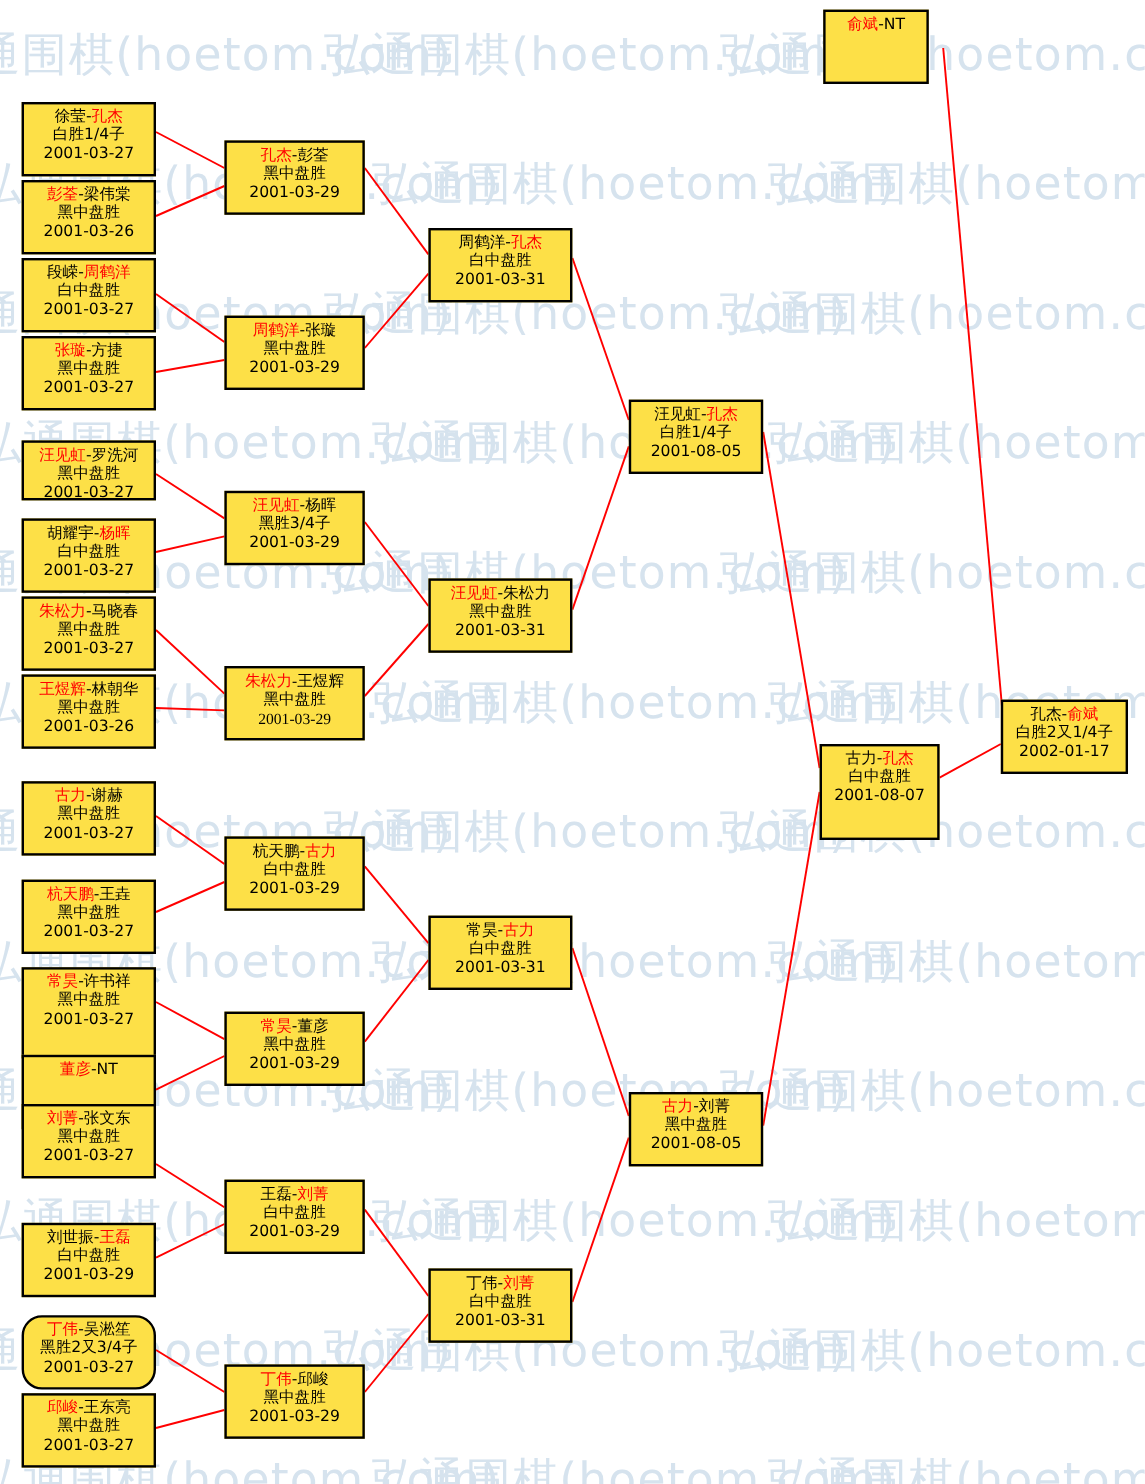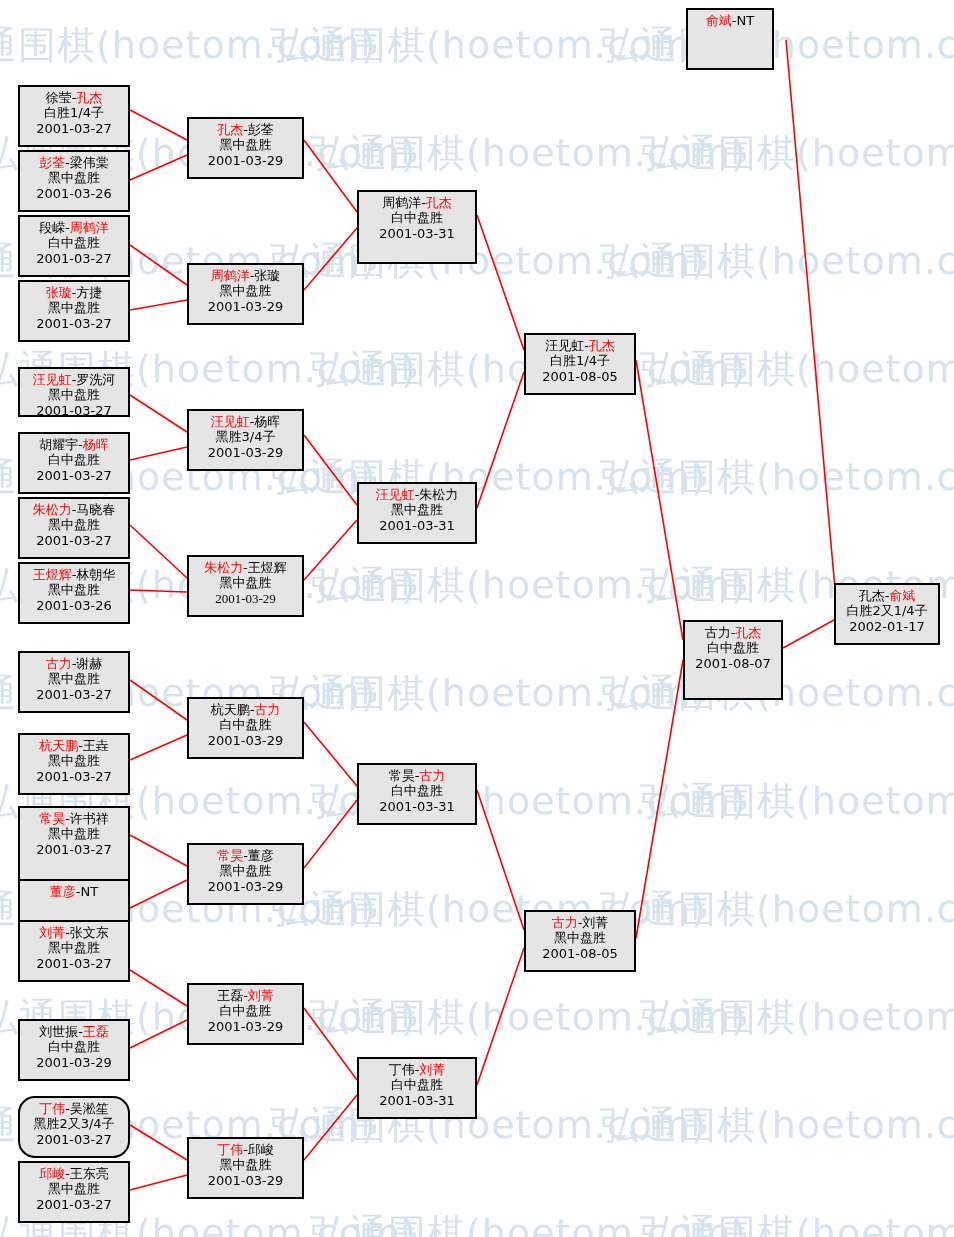--- a/index.html
+++ b/index.html
@@ -35,21 +35,21 @@
     left: 0; top: 0;
     width: 954px;
     height: 1237px;
     z-index: 1;
     pointer-events: none;
   }
   .node {
     position: absolute;
     box-sizing: border-box;
     border: 2px solid #000000;
-    background: #e5e5e5;
+    background: #fde047;
     z-index: 2;
     text-align: center;
     line-height: 1.18;
     font-size: 13px;
     color: #000000;
     padding-top: 3px;
     overflow: hidden;
   }
   .node .ln { display: block; white-space: nowrap; }
   .red { color: #ff0000; }
@@ -246,21 +246,21 @@
       <div class="node" style="left: 187px; top: 983px; width: 117px; height: 62px; border-color: rgb(0, 0, 0);">
         <span class="ln"><span class="blk">王磊</span><span class="blk">-</span><span class="red">刘菁</span></span>
         <span class="ln blk">白中盘胜</span>
         <span class="ln blk">2001-03-29</span>
       </div>
       <div class="node" style="left: 187px; top: 1137px; width: 117px; height: 62px; border-color: rgb(0, 0, 0);">
         <span class="ln"><span class="red">丁伟</span><span class="blk">-</span><span class="blk">邱峻</span></span>
         <span class="ln blk">黑中盘胜</span>
         <span class="ln blk">2001-03-29</span>
       </div>
-      <div class="node" style="left: 357px; top: 190px; width: 120px; height: 74px; border-color: rgb(0, 0, 0);">
+      <div class="node" style="left: 357px; top: 190px; width: 120px; height: 62px; border-color: rgb(0, 0, 0);">
         <span class="ln"><span class="blk">周鹤洋</span><span class="blk">-</span><span class="red">孔杰</span></span>
         <span class="ln blk">白中盘胜</span>
         <span class="ln blk">2001-03-31</span>
       </div>
       <div class="node" style="left: 357px; top: 482px; width: 120px; height: 62px; border-color: rgb(0, 0, 0);">
         <span class="ln"><span class="red">汪见虹</span><span class="blk">-</span><span class="blk">朱松力</span></span>
         <span class="ln blk">黑中盘胜</span>
         <span class="ln blk">2001-03-31</span>
       </div>
       <div class="node" style="left: 357px; top: 763px; width: 120px; height: 62px; border-color: rgb(0, 0, 0);">

